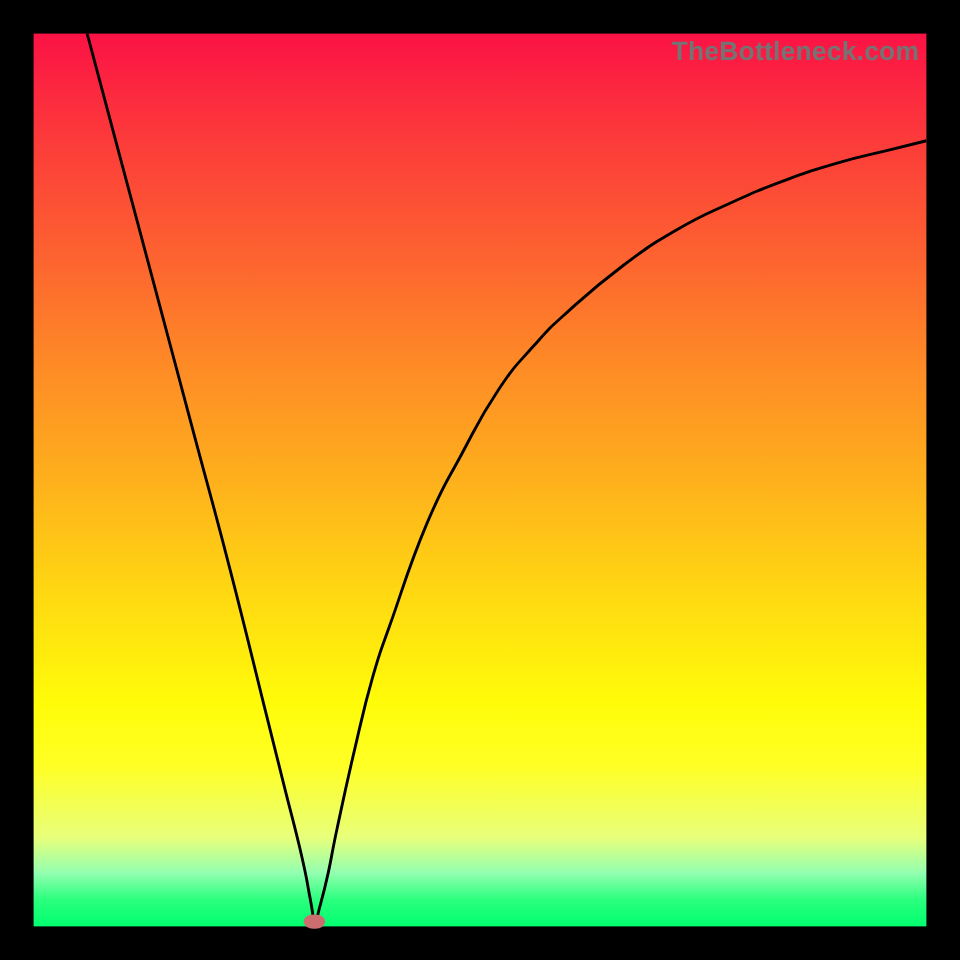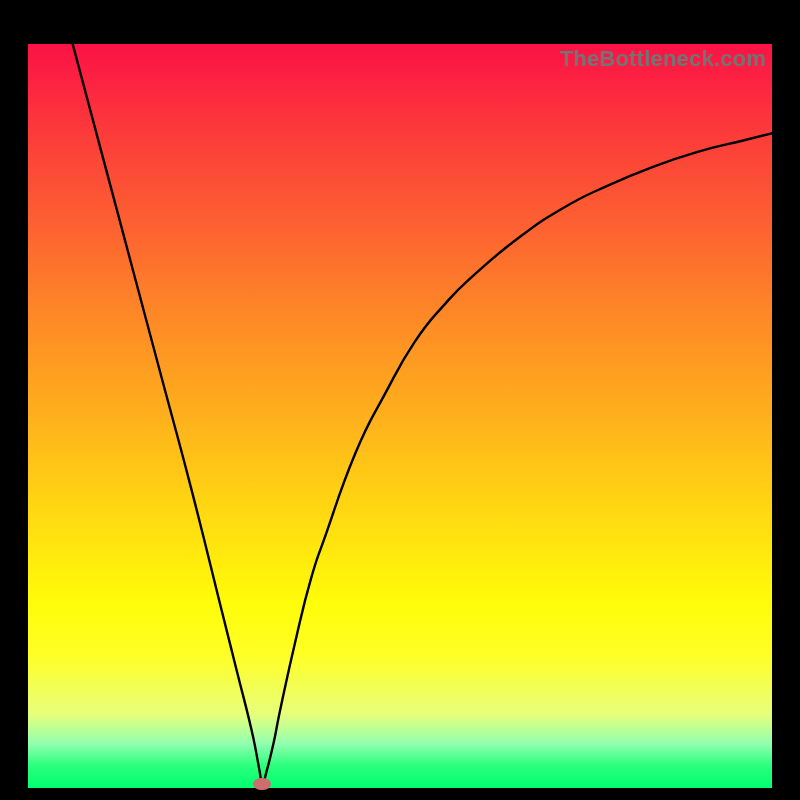--- a/index.html
+++ b/index.html
@@ -6,21 +6,21 @@
   html, body { width: 800px; height: 800px; overflow: hidden; background: #000; }
   .frame {
     position: relative;
     width: 800px;
     height: 800px;
     background: #000;
   }
   .plot-area {
     position: absolute;
     left: 28px;
-    top: 44px;
+    top: 28px;
     width: 744px;
     height: 744px;
     background: linear-gradient(to bottom,
       #fb1245 0%,
       #fc3b3a 12%,
       #fd6330 25%,
       #fe8a26 37%,
       #feb01c 50%,
       #ffd612 62%,
       #fffc09 75%,

